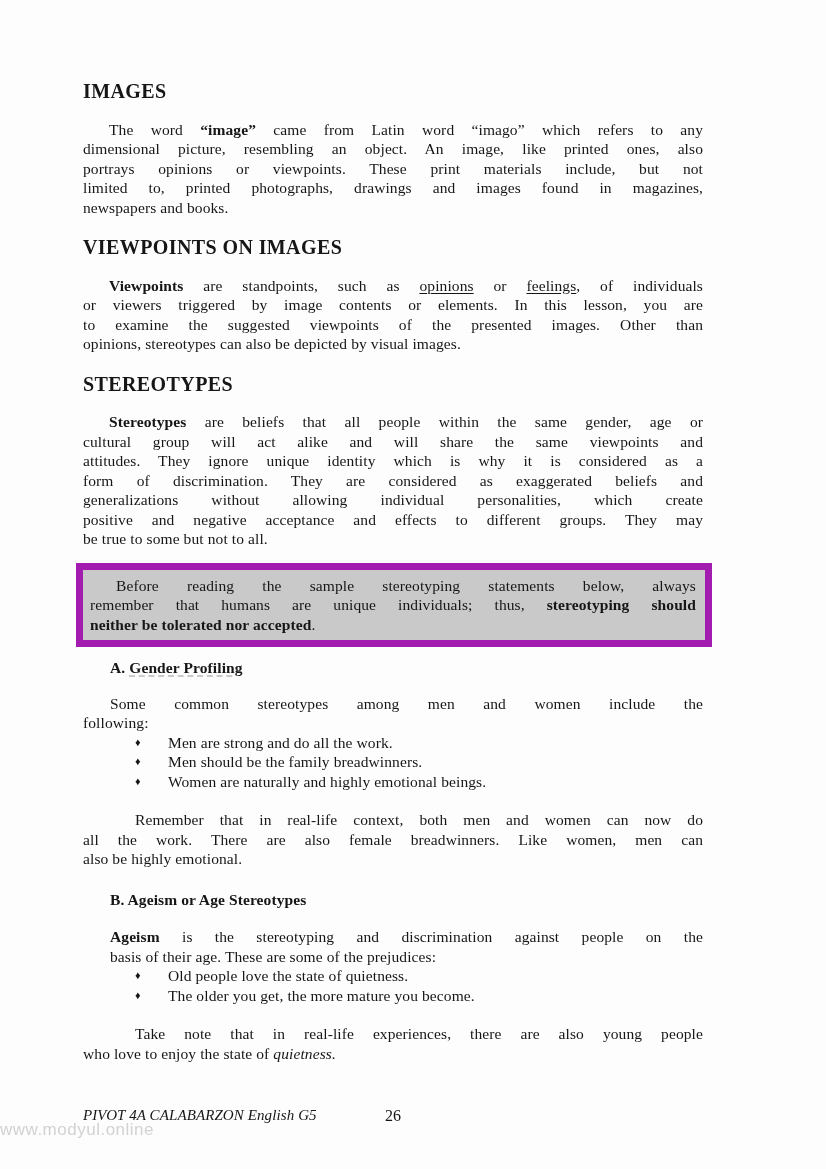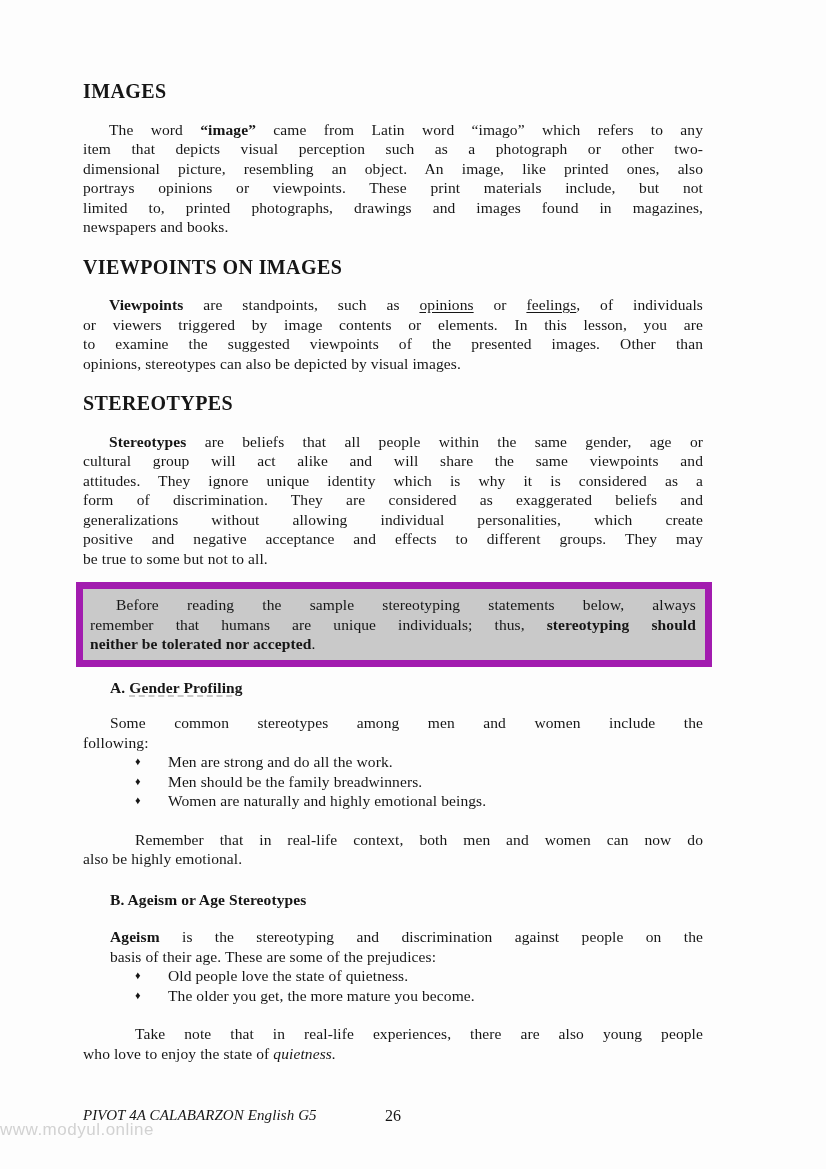--- a/index.html
+++ b/index.html
@@ -50,21 +50,20 @@
     font-size:17px;color:#d2d2d2;letter-spacing:0.5px;
   }
 </style>
 </head>
 <body>
 
 <div class="content">
     <div class="blk-heading first">IMAGES</div>
     <div class="blk-para">
       <div class="line jline" style="padding-left: 26px;"><span>The word </span><span class="f-b">“image”</span><span> came from Latin word “imago” which refers to any</span></div>
-      <div class="line jline"><span>item that depicts visual perception such as a photograph or other two-</span></div>
       <div class="line jline"><span>dimensional picture, resembling an object. An image, like printed ones, also</span></div>
       <div class="line jline"><span>portrays opinions or viewpoints. These print materials include, but not</span></div>
       <div class="line jline"><span>limited to, printed photographs, drawings and images found in magazines,</span></div>
       <div class="line last"><span>newspapers and books.</span></div>
     </div>
     <div class="blk-heading">VIEWPOINTS ON IMAGES</div>
     <div class="blk-para">
       <div class="line jline" style="padding-left: 26px;"><span class="f-b">Viewpoints</span><span> are standpoints, such as </span><span class="f-u">opinions</span><span> or </span><span class="f-u">feelings</span><span>, of individuals</span></div>
       <div class="line jline"><span>or viewers triggered by image contents or elements. In this lesson, you are</span></div>
       <div class="line jline"><span>to examine the suggested viewpoints of the presented images. Other than</span></div>
@@ -99,20 +98,21 @@
         <span class="bullet-glyph">♦</span>
         <span class="bullet-text">Men should be the family breadwinners.</span>
       </div>
       <div class="bullet-row">
         <span class="bullet-glyph">♦</span>
         <span class="bullet-text">Women are naturally and highly emotional beings.</span>
       </div>
     </div>
     <div class="blk-para after-bullets">
       <div class="line jline" style="padding-left: 52px;"><span>Remember that in real-life context, both men and women can now do</span></div>
+      <div class="line jline"><span>all the work. There are also female breadwinners. Like women, men can</span></div>
       <div class="line last"><span>also be highly emotional.</span></div>
     </div>
     <div class="blk-subhead"><span class="f-b">B. Ageism or Age Stereotypes</span></div>
     <div class="blk-para tight-b">
       <div class="line jline" style="padding-left: 27px;"><span class="f-b">Ageism</span><span> is the stereotyping and discrimination against people on the</span></div>
       <div class="line last" style="padding-left: 27px;"><span>basis of their age. These are some of the prejudices:</span></div>
     </div>
     <div class="blk-bullets">
       <div class="bullet-row">
         <span class="bullet-glyph">♦</span>

